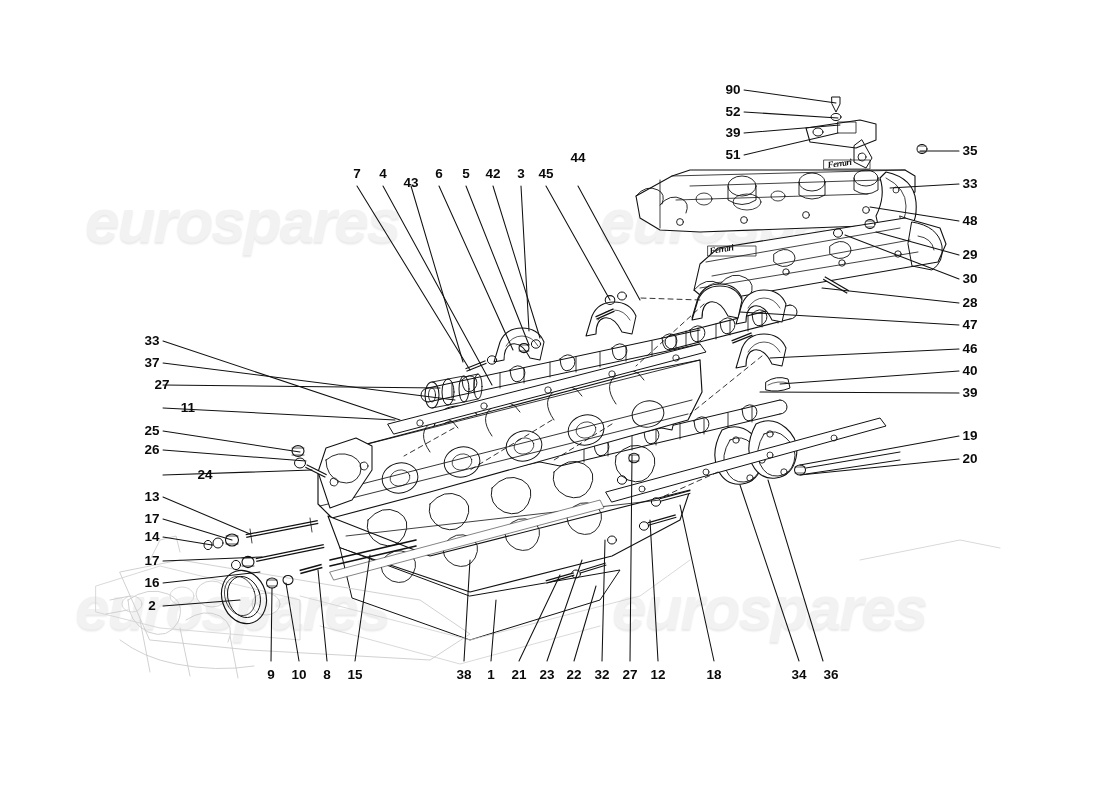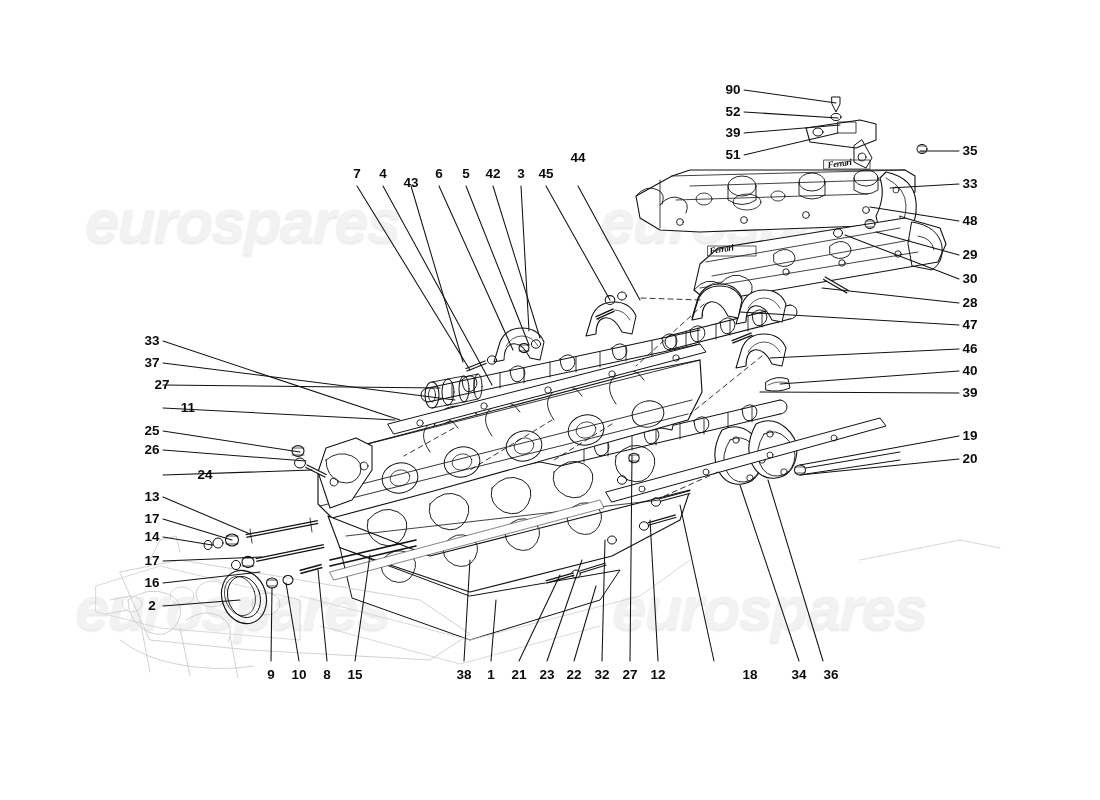--- a/index.html
+++ b/index.html
@@ -541,18 +541,18 @@
       <div class="callout-num" style="left: 327px; top: 675px;">8</div>
       <div class="callout-num" style="left: 355px; top: 675px;">15</div>
       <div class="callout-num" style="left: 464px; top: 675px;">38</div>
       <div class="callout-num" style="left: 491px; top: 675px;">1</div>
       <div class="callout-num" style="left: 519px; top: 675px;">21</div>
       <div class="callout-num" style="left: 547px; top: 675px;">23</div>
       <div class="callout-num" style="left: 574px; top: 675px;">22</div>
       <div class="callout-num" style="left: 602px; top: 675px;">32</div>
       <div class="callout-num" style="left: 630px; top: 675px;">27</div>
       <div class="callout-num" style="left: 658px; top: 675px;">12</div>
-      <div class="callout-num" style="left: 714px; top: 675px; margin-left: 36px;">18</div>
+      <div class="callout-num" style="left: 714px; top: 675px;">18</div>
       <div class="callout-num" style="left: 799px; top: 675px;">34</div>
       <div class="callout-num" style="left: 823px; top: 675px; margin-left: 8px;">36</div>
     </div>
 
 </div>
 
 </body></html>

